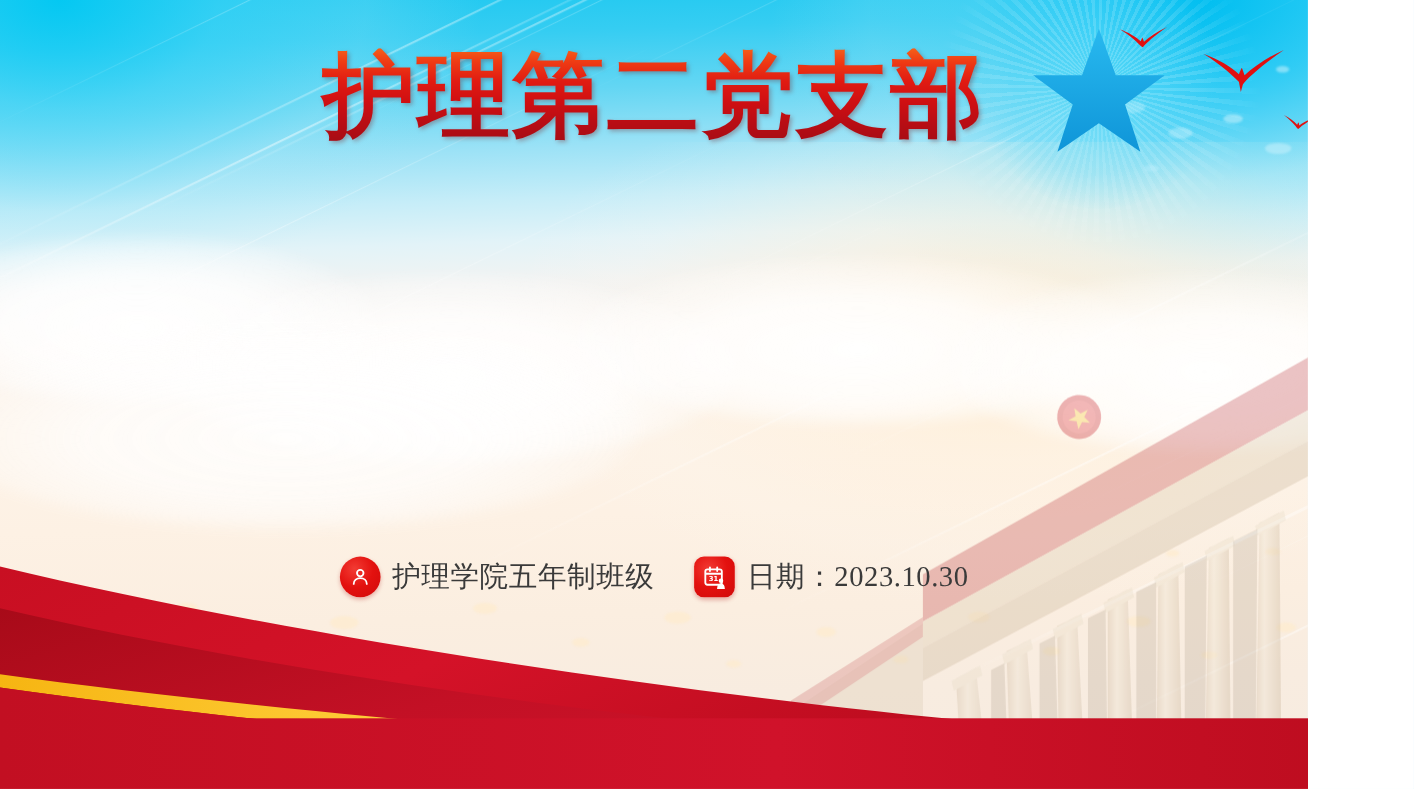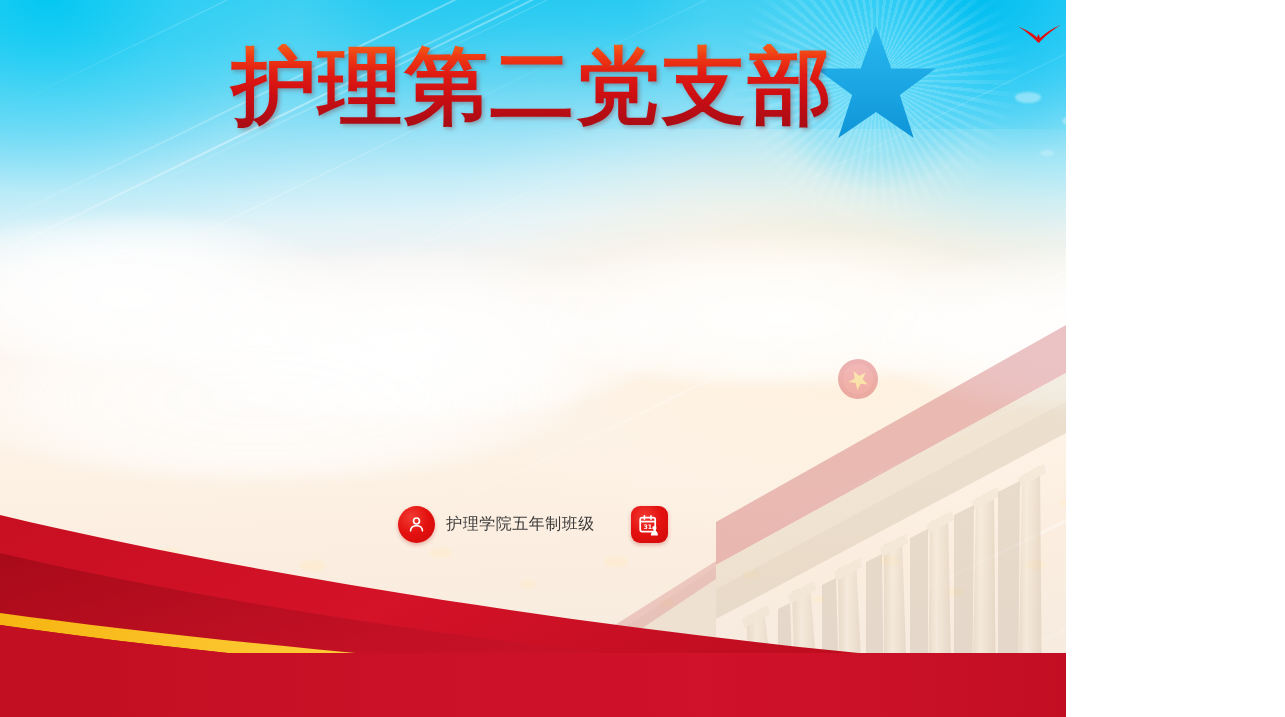--- a/index.html
+++ b/index.html
@@ -1,20 +1,20 @@
 <!DOCTYPE html>
 <html><head>
 <meta charset="utf-8">
 <style>
   html,body{margin:0;padding:0;background:#fff;}
   body{font-family:"Liberation Sans",sans-serif;}
 
   .slide{
     position:relative;
-    width:1066px;
+    width:1189px;
     height:717px;
     overflow:hidden;
     background:#eaf7fd;
   }
 
   
   .sky{
     position:absolute; inset:0;
     background:
       linear-gradient(178deg,
@@ -163,21 +163,21 @@
     top:506px; left:0; right:0;
     display:flex;
     align-items:center;
     justify-content:center;
     gap:14px;
   }
   .meta-item{display:flex; align-items:center; gap:11px;}
   .meta-item + .meta-item{margin-left:22px;}
   .meta-text{
     font-family:Liberation Serif, serif;
-    font-size:16px;
+    font-size:26px;
     color:#3a3a3a;
     letter-spacing:.5px;
     white-space:nowrap;
     text-align:center;
   }
   .ic{
     width:37px;height:37px;
     display:flex;align-items:center;justify-content:center;
     flex:0 0 auto;
   }
@@ -428,17 +428,18 @@
             <line x1="3.2" y1="8.6" x2="18.2" y2="8.6" stroke="#fff" stroke-width="1.7"></line>
             <line x1="7.4" y1="2.9" x2="7.4" y2="6.1" stroke="#fff" stroke-width="1.7" stroke-linecap="round"></line>
             <line x1="14" y1="2.9" x2="14" y2="6.1" stroke="#fff" stroke-width="1.7" stroke-linecap="round"></line>
             <text x="10.7" y="15.6" font-family="'DejaVu Sans',sans-serif" font-size="6.2" font-weight="bold" fill="#fff" text-anchor="middle">31</text>
             <g transform="translate(14.2,12.4)">
               <circle cx="3.2" cy="2.6" r="2.1" fill="#fff"></circle>
               <path d="M-0.3 10 C-0.3 6.5 1.3 5 3.2 5 C5.1 5 6.7 6.5 6.7 10 Z" fill="#fff"></path>
             </g>
           </svg>
         </span>
+        <span class="meta-text">日期：2023.10.30</span>
       </div>
 
     </div>
   </div>
 </div>
 
 </body></html>

